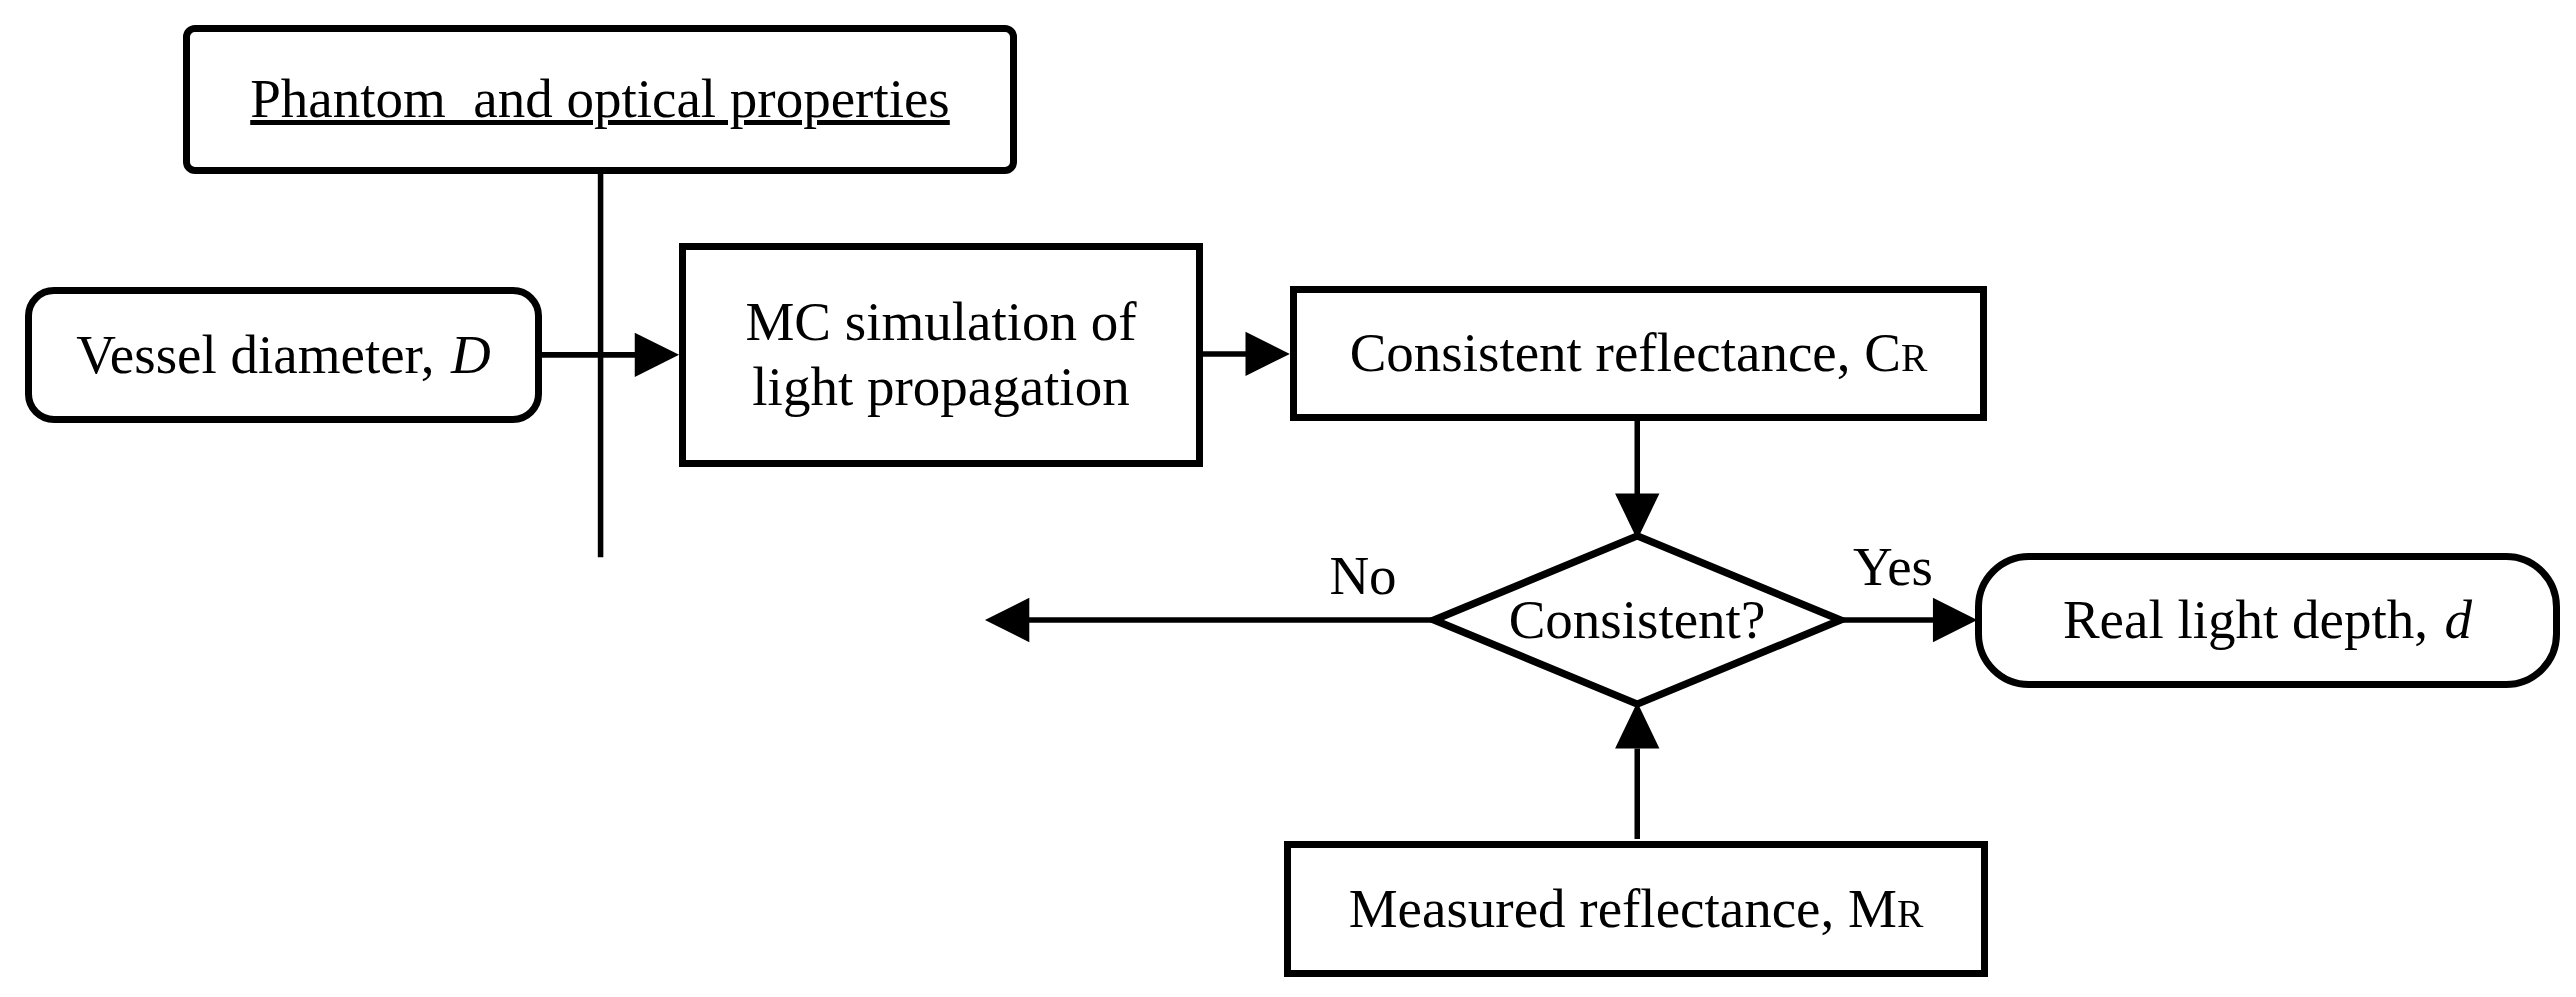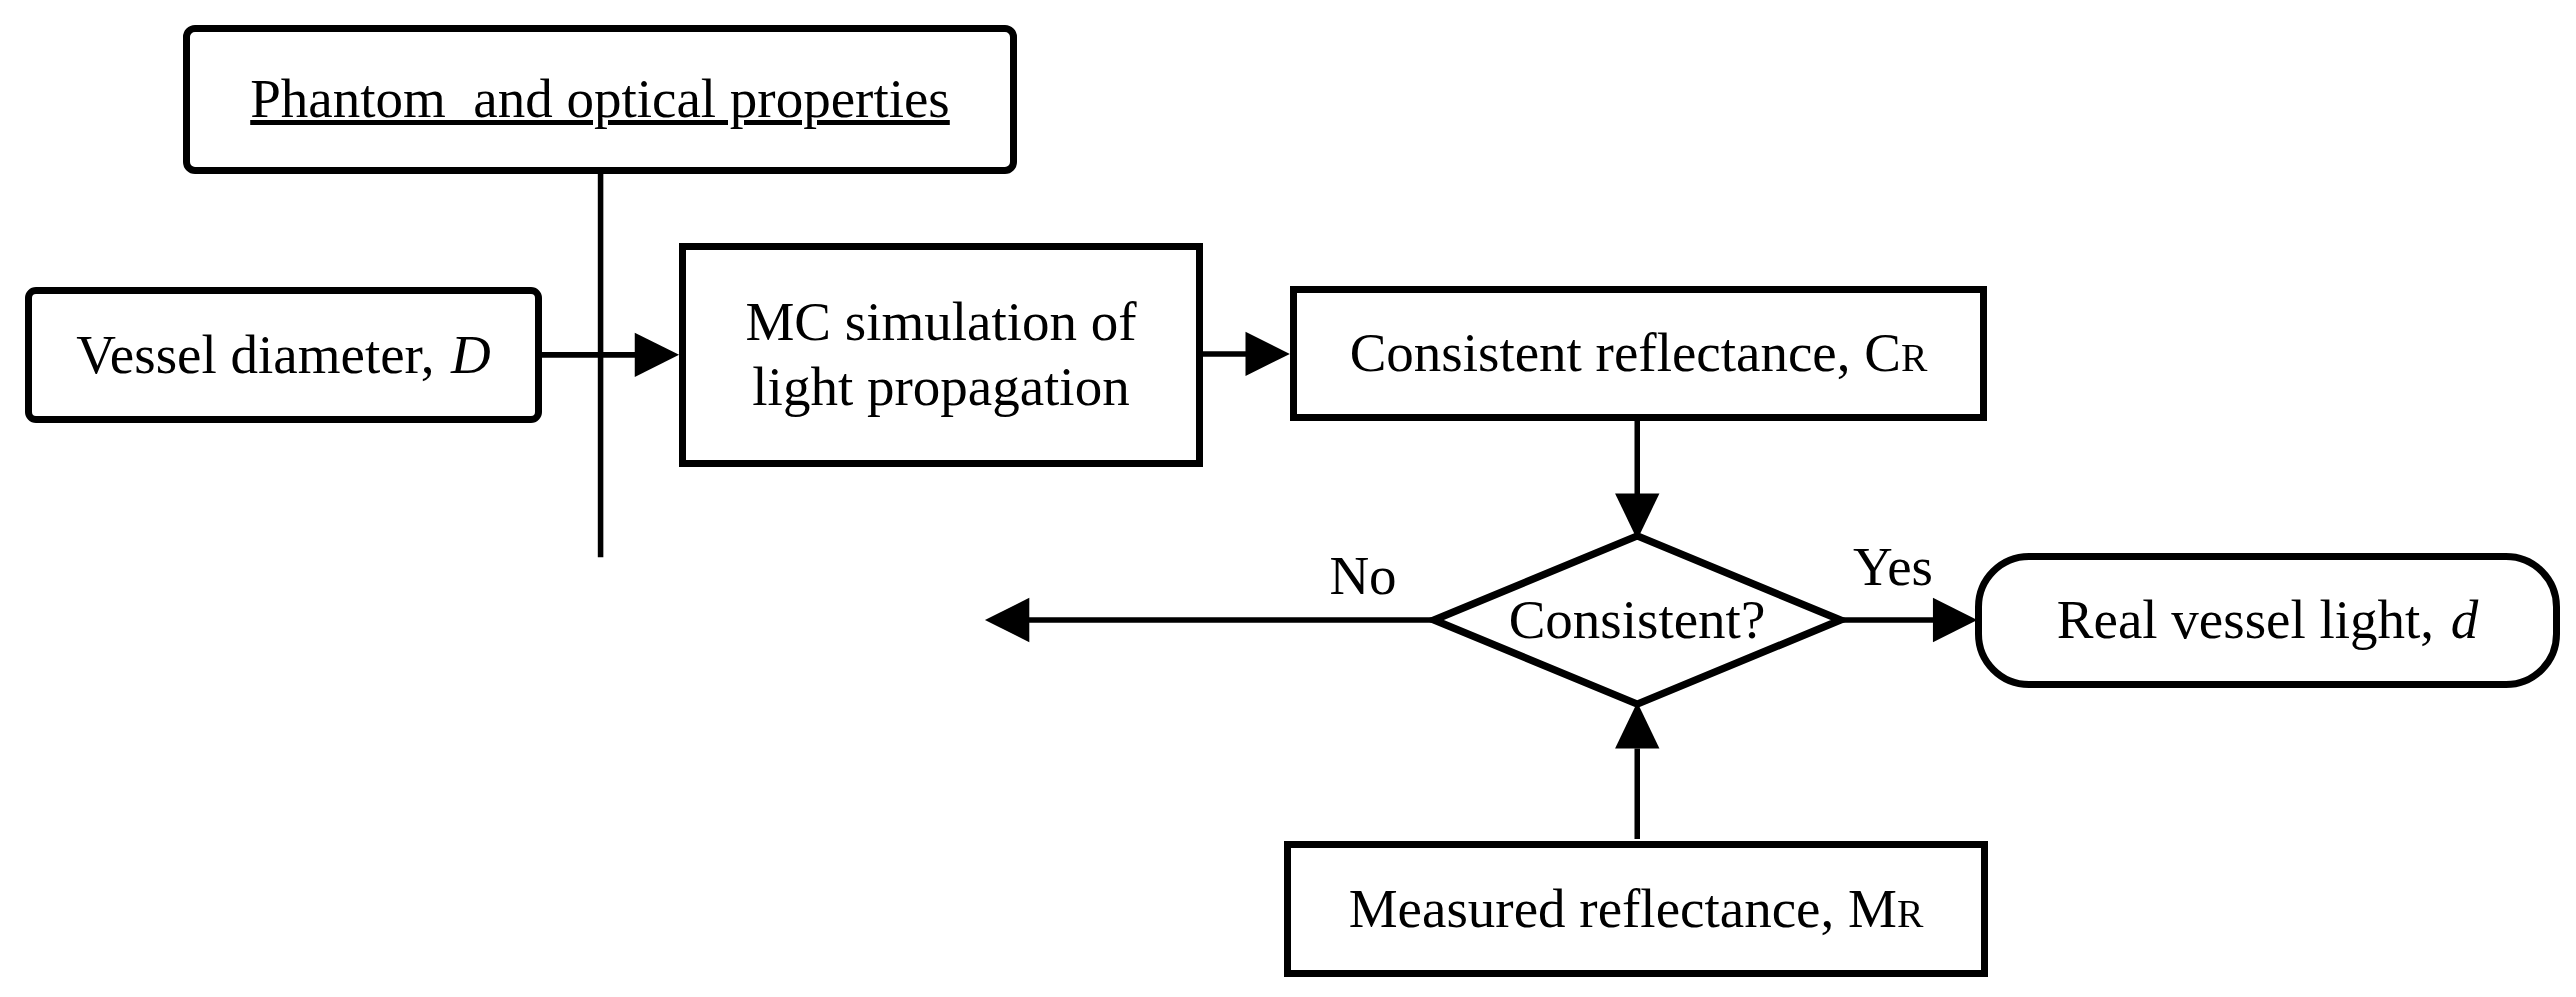--- a/index.html
+++ b/index.html
@@ -26,21 +26,21 @@
     box-sizing:border-box;
     border:7.4px solid var(--stroke);
     background:var(--bg);
     display:flex;
     align-items:center;
     justify-content:center;
     text-align:center;
     font-size:55px;
     line-height:1.18;
   }
-  .rounded{border-radius:11px;}
+  .rounded{border-radius:29px;}
   .label{white-space:pre-wrap;}
   .it{font-style:italic;padding-left:2.8px;}
   .sc{font-size:0.72em;}
   .floating{
     position:absolute;
     display:flex;
     align-items:center;
     justify-content:center;
     text-align:center;
     font-size:55px;
@@ -93,21 +93,21 @@
 
   <div class="node" style="left:1290px;top:286px;width:697px;height:135px;">
     <span class="label"><span>Consistent reflectance, C</span><span class="sc">R</span></span>
   </div>
 
   <div class="floating" style="left:1452px;top:592px;width:370px;height:55px;">
     <span class="label">Consistent?</span>
   </div>
 
   <div class="node rounded" style="left:1975px;top:553px;width:585px;height:135px;border-radius:54px;">
-    <span class="label"><span>Real vessel light, </span><span class="it">d</span></span>
+    <span class="label"><span>Real light depth, </span><span class="it">d</span></span>
   </div>
 
 
   <div class="node" style="left:1284px;top:841px;width:704px;height:136px;align-items:center;">
     <span class="label"><span>Measured reflectance, M</span><span class="sc">R</span></span>
   </div>
 
   <div class="floating" style="left:1289px;top:548px;width:148px;height:54px;">
     <span class="label">No</span>
   </div>

